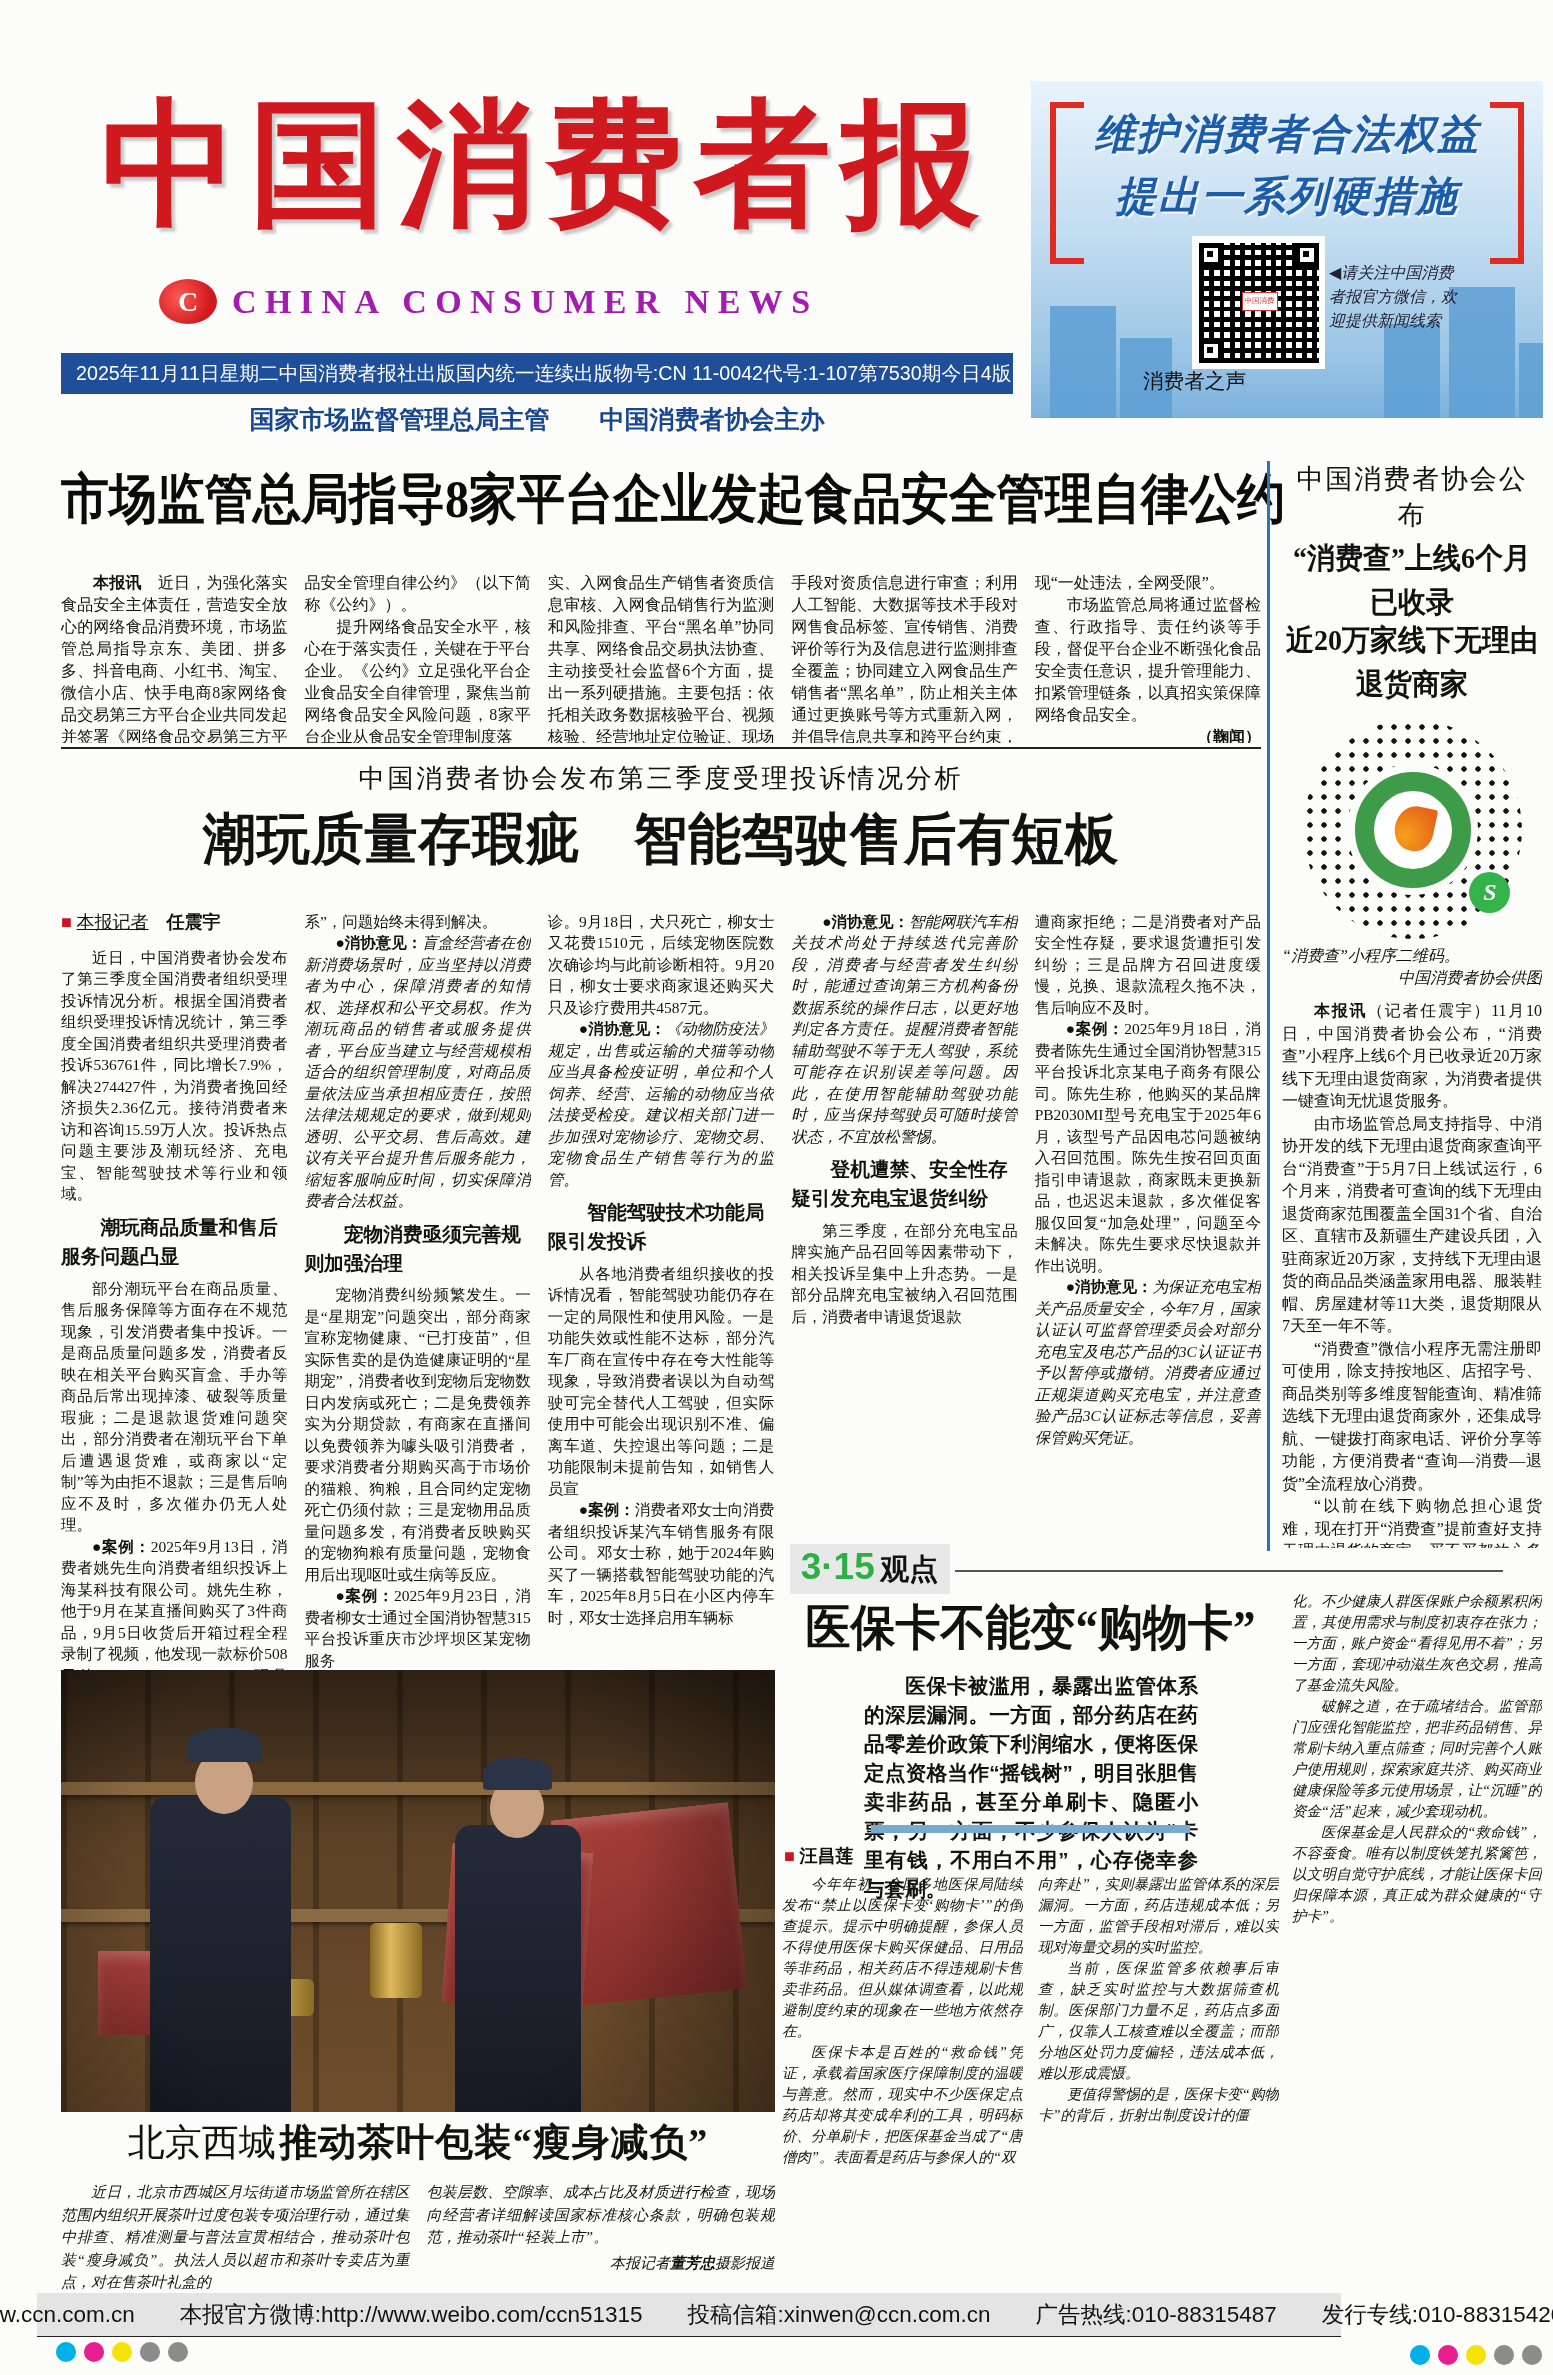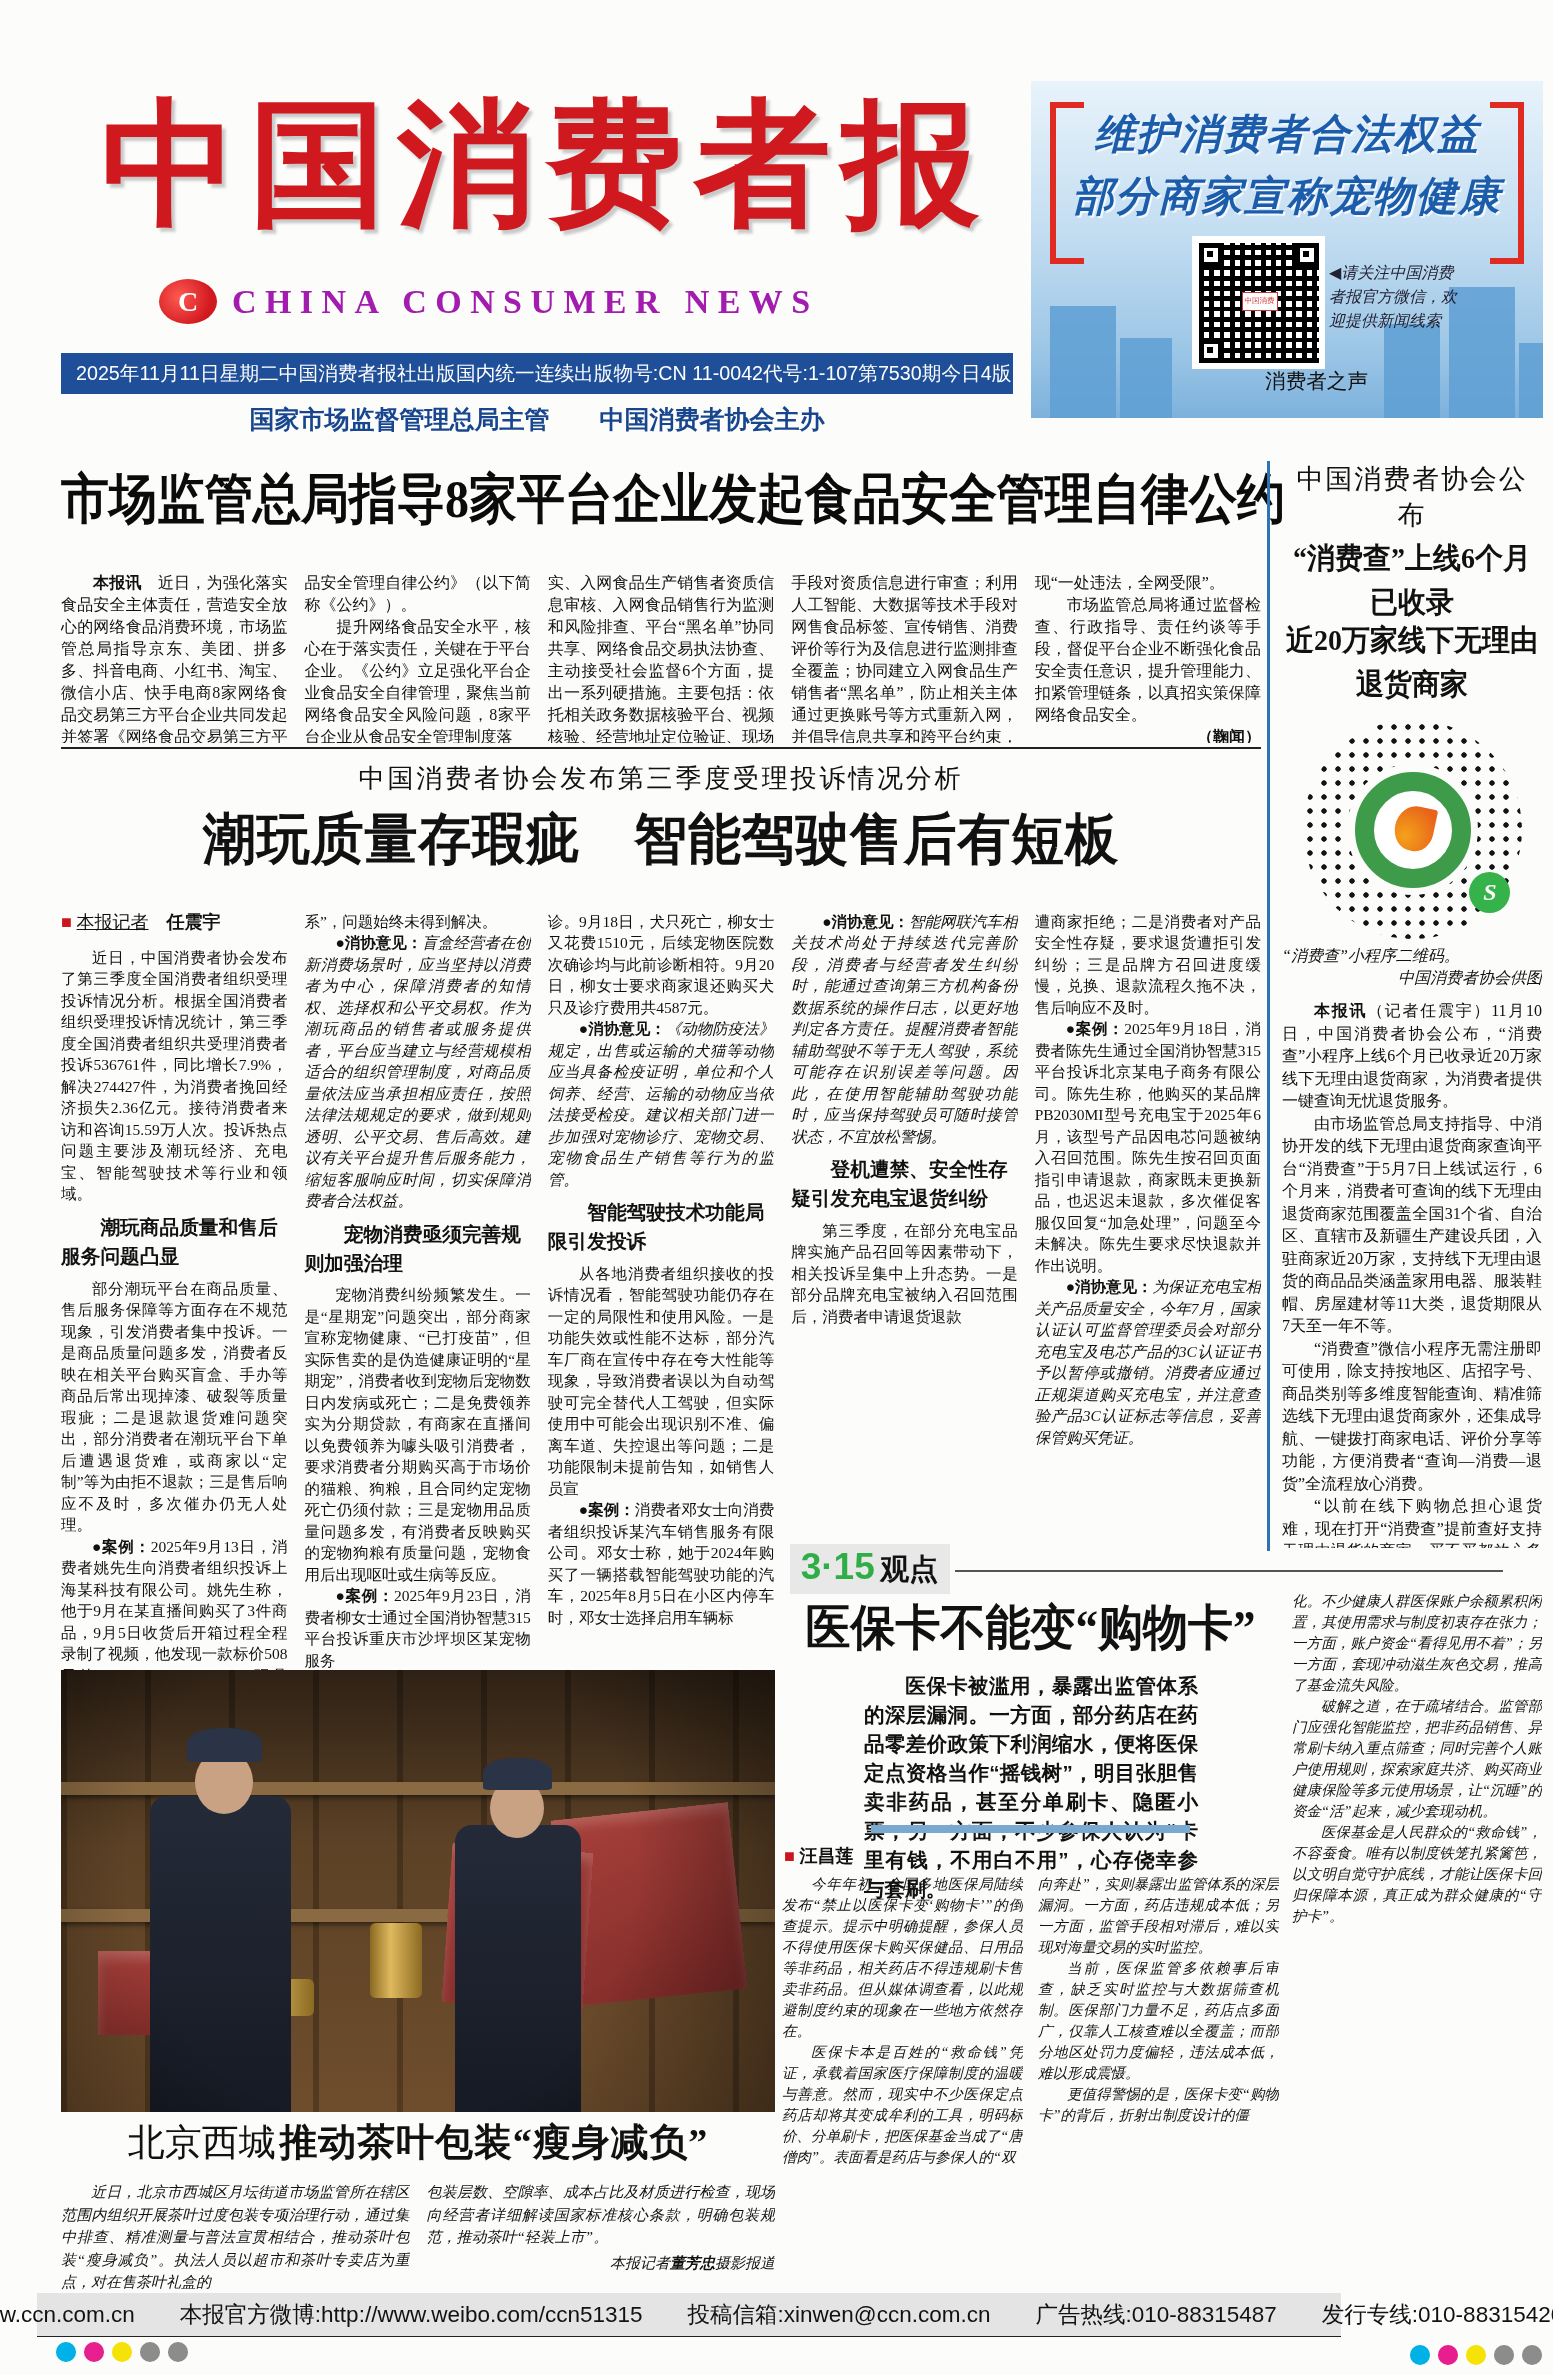--- a/index.html
+++ b/index.html
@@ -29,21 +29,21 @@
   .qrbox{position:absolute;left:161px;top:155px;width:120px;height:120px;background:#fff;padding:6.6px;}
   .qrpat{width:100%;height:100%;position:relative;
      background-image:repeating-linear-gradient(0deg,#000 0 4.7px,transparent 4.7px 10.3px),
                       repeating-linear-gradient(90deg,#000 0 4.7px,#fff 4.7px 10.3px);}
   .qcorn{position:absolute;width:24px;height:24px;border:5.6px solid #000;background:#fff;box-sizing:border-box;}
   .qcorn::after{content:"";position:absolute;left:3.7px;top:3.7px;width:5.6px;height:5.6px;background:#000;}
   .qrlogo{position:absolute;left:43px;top:49px;width:34px;height:17px;background:#fff;border:0.9px solid #c33;
      font-size:7.5px;color:#c33;text-align:center;line-height:15px;overflow:hidden;}
   .promo-note{position:absolute;left:298px;top:180px;width:131px;font-size:16px;line-height:24px;color:#223;
      font-style:italic;}
-  .qr-caption{position:absolute;left:112px;top:286px;width:225px;text-align:right;font-size:20.6px;color:#111;}
+  .qr-caption{position:absolute;left:112px;top:286px;width:225px;text-align:left;font-size:20.6px;color:#111;}
   
   .main-headline{left:61px;top:463px;width:1200px;text-align:center;font-size:48px;font-weight:900;
      letter-spacing:0px;color:#0b0b0b;transform:scaleY(1.12);transform-origin:top;white-space:nowrap;}
   .cols{display:flex;gap:17px;}
   .col{flex:1;overflow:hidden;text-align:justify;}
   .main-cols{left:61px;top:572px;width:1200px;height:171px;font-size:16px;line-height:22px;}
   .rule{background:#222;}
   
   .vrule{left:1267px;top:461px;width:2.8px;height:1090px;background:#2e74b5;}
   .rail{left:1282px;top:461px;width:260px;height:1087px;overflow:hidden;}
@@ -144,21 +144,21 @@
 
   <div class="abs promo">
     <div class="building" style="left:19px;bottom:0;width:66px;height:112px"></div>
     <div class="building" style="left:89px;bottom:0;width:52px;height:80px"></div>
     <div class="building" style="right:103px;bottom:0;width:56px;height:94px"></div>
     <div class="building" style="right:28px;bottom:0;width:66px;height:131px"></div>
     <div class="building" style="right:0;bottom:0;width:24px;height:75px"></div>
     <div class="bracket l"></div>
     <div class="bracket r"></div>
     <div class="slogan" style="top:26px">维护消费者合法权益</div>
-    <div class="slogan" style="top:88px">部分商家宣称宠物健康</div>
+    <div class="slogan" style="top:88px">提出一系列硬措施</div>
     <div class="qrbox">
       <div class="qrpat">
         <div class="qcorn" style="left:0;top:0"></div>
         <div class="qcorn" style="right:0;top:0"></div>
         <div class="qcorn" style="left:0;bottom:0"></div>
         <div class="qrlogo">中国消费者报</div>
       </div>
     </div>
     <div class="promo-note">◀请关注中国消费者报官方微信，欢迎提供新闻线索</div>
     <div class="qr-caption">消费者之声</div>

